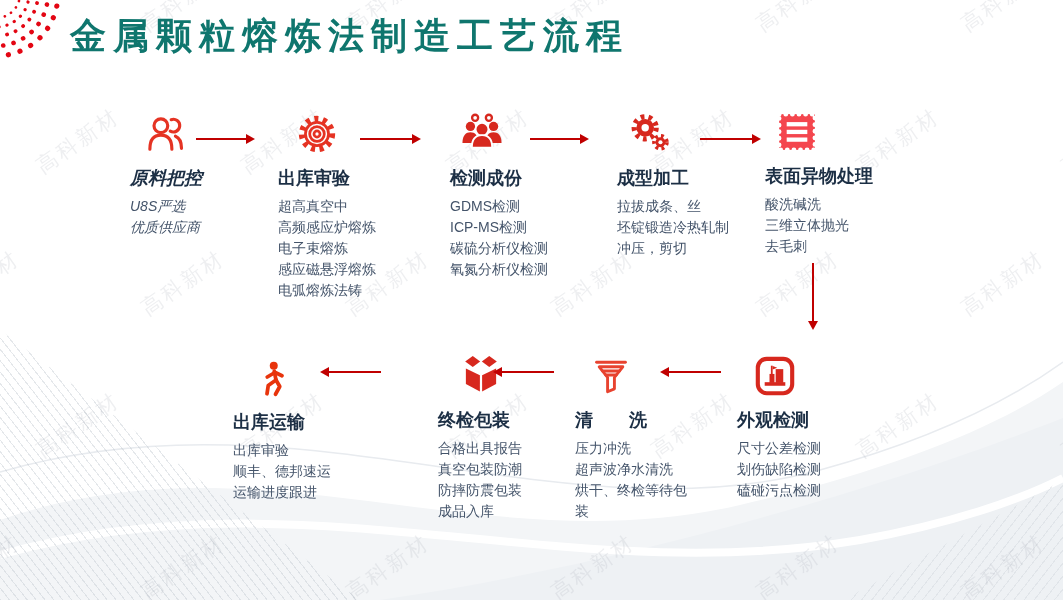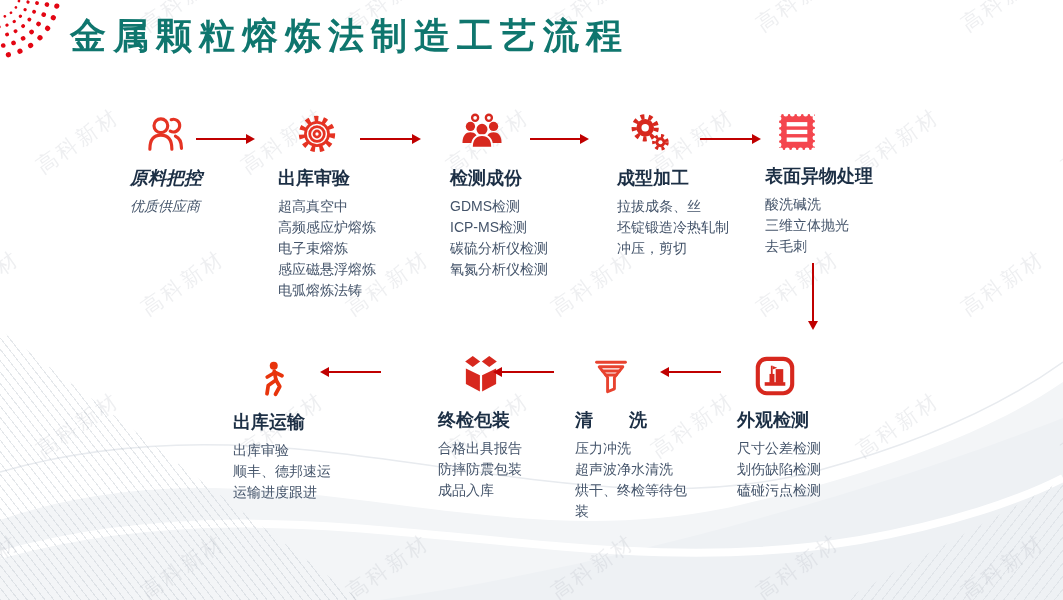--- a/index.html
+++ b/index.html
@@ -135,20 +135,21 @@
         <g fill="none" stroke="#E53323" stroke-width="2.3" stroke-linecap="round">
       <circle cx="13" cy="10" r="5"></circle>
       <path d="M5,27 C5,19.5 8.5,16.8 13,16.8 C17.5,16.8 21,19.5 21,27"></path>
       <path d="M20.5,5.6 A4.6,4.6 0 1 1 19.8,13.9"></path>
       <path d="M23.6,17.6 C26.6,18.8 28,21.8 28,26.4"></path>
     </g>
       </svg>
   </div>
   <div class="step-title">原料把控</div>
   <div class="lines">
+      <div class="line">U8S严选</div>
       <div class="line">优质供应商</div>
     </div>
 </div>
 
 <div class="step s2">
   <div class="icon">
     <svg width="46" height="44" viewBox="0 0 32 32">
         <g fill="none" stroke="#E53323">
       <circle cx="16" cy="16" r="11" stroke-width="4.4" stroke-dasharray="2.9 3.3"></circle>
       <circle cx="16" cy="16" r="8.4" stroke-width="2"></circle>
@@ -279,20 +280,21 @@
       <polygon points="10,1.5 4.5,5.5 10,9.5 15.4,5.5"></polygon>
       <polygon points="22,1.5 16.6,5.5 22,9.5 27.5,5.5"></polygon>
       <polygon points="5,10.5 15.2,15.4 15.2,27.2 5,21.8"></polygon>
       <polygon points="27,10.5 16.8,15.4 16.8,27.2 27,21.8"></polygon>
     </g>
       </svg>
   </div>
   <div class="step-title">终检包装</div>
   <div class="lines">
       <div class="line">合格出具报告</div>
+      <div class="line">真空包装防潮</div>
       <div class="line">防摔防震包装</div>
       <div class="line">成品入库</div>
     </div>
 </div>
 
 <div class="step s9">
   <div class="icon">
     <svg width="40" height="40" viewBox="0 0 32 32">
       <circle cx="15" cy="4.6" r="3.2" fill="#E8340C"></circle>
       <g fill="none" stroke="#E8340C" stroke-width="3" stroke-linecap="round" stroke-linejoin="round">

